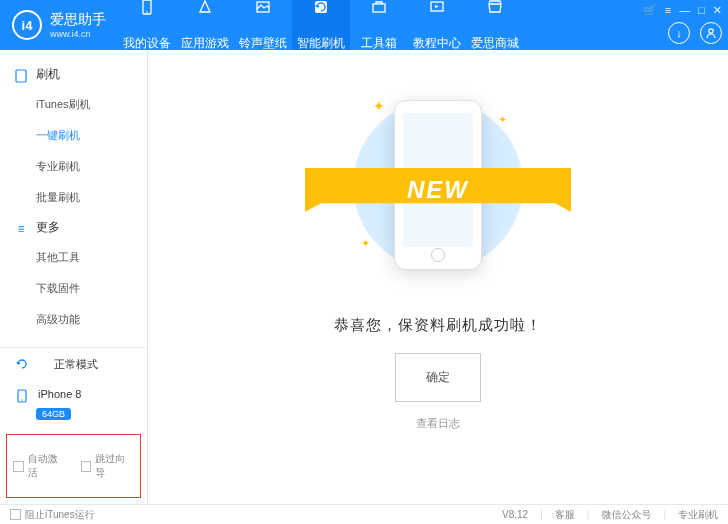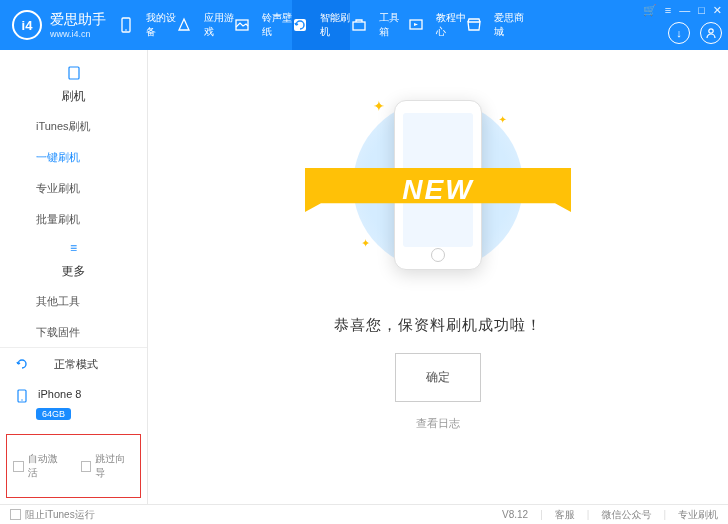--- a/index.html
+++ b/index.html
@@ -3,48 +3,48 @@
 <meta charset="utf-8">
 <style>
 *{margin:0;padding:0;box-sizing:border-box;font-family:"Microsoft YaHei","PingFang SC",sans-serif;}
 body{width:728px;height:524px;overflow:hidden;background:#fff;}
 .header{height:50px;background:#1a8cff;display:flex;align-items:center;color:#fff;position:relative;}
 .logo-area{display:flex;align-items:center;padding:0 12px;gap:8px;}
 .logo-circle{width:30px;height:30px;border:2px solid #fff;border-radius:50%;display:flex;align-items:center;justify-content:center;font-weight:bold;font-size:13px;}
 .logo-text{font-size:14px;}
 .logo-url{font-size:9px;opacity:0.85;}
 .nav{display:flex;height:100%;}
-.nav-item{width:58px;display:flex;flex-direction:row;align-items:center;justify-content:center;gap:12px;font-size:10px;cursor:pointer;}
+.nav-item{width:58px;display:flex;flex-direction:column;align-items:center;justify-content:center;gap:20px;font-size:12px;cursor:pointer;}
 .nav-item.active{background:#0d7af0;}
 .nav-icon{width:18px;height:18px;display:flex;align-items:center;justify-content:center;}
 .window-controls{position:absolute;right:6px;top:4px;display:flex;gap:8px;font-size:11px;}
 .window-controls span{cursor:pointer;opacity:0.9;}
 .header-right{position:absolute;right:6px;bottom:6px;display:flex;gap:10px;}
 .circ-btn{width:22px;height:22px;border:1.5px solid #fff;border-radius:50%;display:flex;align-items:center;justify-content:center;font-size:11px;cursor:pointer;}
 .body{display:flex;height:454px;}
 .sidebar{width:148px;border-right:1px solid #e8e8e8;display:flex;flex-direction:column;}
 .side-scroll{flex:1;overflow:auto;padding-top:10px;}
-.side-group-header{display:flex;align-items:center;gap:8px;padding:6px 14px;font-size:12px;color:#333;font-weight:500;flex-direction:column;}
+.side-group-header{display:flex;align-items:flex-end;gap:8px;padding:6px 14px;font-size:12px;color:#333;font-weight:500;}
 .side-group-icon{width:14px;height:14px;display:flex;align-items:center;justify-content:center;color:#1a8cff;}
 .side-item{padding:8px 14px 8px 36px;font-size:11px;color:#555;cursor:pointer;}
 .side-item.active{color:#1a8cff;}
 .side-bottom{border-top:1px solid #eee;}
 .mode-row{display:flex;align-items:center;gap:24px;padding:8px 14px;font-size:11px;color:#333;}
 .mode-icon{width:16px;height:16px;display:flex;align-items:center;justify-content:center;color:#1a8cff;}
 .badge{display:inline-block;background:#1a8cff;color:#fff;font-size:9px;padding:1px 6px;border-radius:3px;margin-top:2px;}
 .redbox{border:1.5px solid #e53935;margin:4px 6px 6px;padding:17px 6px;display:flex;gap:14px;align-items:center;}
 .chk{display:flex;align-items:center;gap:4px;font-size:10px;color:#888;}
 .chk-box{width:11px;height:11px;border:1px solid #bbb;background:#fff;}
 .main{flex:1;display:flex;flex-direction:column;align-items:center;padding-top:30px;position:relative;}
 .illus{width:210px;height:210px;position:relative;display:flex;align-items:center;justify-content:center;}
 .illus-bg{position:absolute;width:170px;height:170px;border-radius:50%;background:radial-gradient(circle,#d4ecff 60%,#e8f4ff 100%);}
 .phone{position:relative;width:88px;height:170px;background:#fff;border-radius:12px;box-shadow:0 4px 18px rgba(0,0,0,0.15);border:1px solid #e0e0e0;}
 .phone::before{content:"";position:absolute;top:12px;left:8px;right:8px;bottom:22px;background:#f0f7ff;border-radius:3px;}
 .phone::after{content:"";position:absolute;bottom:7px;left:50%;transform:translateX(-50%);width:12px;height:12px;border:1.5px solid #ccc;border-radius:50%;}
-.ribbon{position:absolute;left:-28px;right:-28px;top:88px;height:44px;background:#ffc107;display:flex;align-items:center;justify-content:center;font-weight:900;font-style:italic;color:#fff;font-size:28px;letter-spacing:2px;clip-path:polygon(0 0,100% 0,100% 100%,94% 80%,6% 80%,0 100%);}
+.ribbon{position:absolute;left:-28px;right:-28px;top:88px;height:44px;background:#ffc107;display:flex;align-items:center;justify-content:center;font-weight:900;font-style:italic;color:#fff;font-size:24px;letter-spacing:2px;clip-path:polygon(0 0,100% 0,100% 100%,94% 80%,6% 80%,0 100%);}
 .ribbon::before,.ribbon::after{content:"";position:absolute;bottom:-8px;width:0;height:0;border-top:8px solid #c89000;}
 .ribbon::before{left:0;border-left:10px solid transparent;}
 .ribbon::after{right:0;border-right:10px solid transparent;}
 .sparkle{position:absolute;color:#ffc107;font-size:14px;}
 .msg{margin-top:26px;font-size:15px;color:#333;letter-spacing:1px;}
 .ok-btn{margin-top:18px;padding:15px 30px;border:1px solid #ccc;background:#fff;font-size:12px;color:#555;cursor:pointer;}
 .log-link{margin-top:14px;font-size:11px;color:#999;cursor:pointer;}
 .footer{height:20px;border-top:1px solid #e8e8e8;display:flex;align-items:center;font-size:10px;color:#888;padding:0 10px;justify-content:space-between;}
 .footer-left{display:flex;align-items:center;gap:4px;}
 .footer-right{display:flex;gap:12px;align-items:center;}

